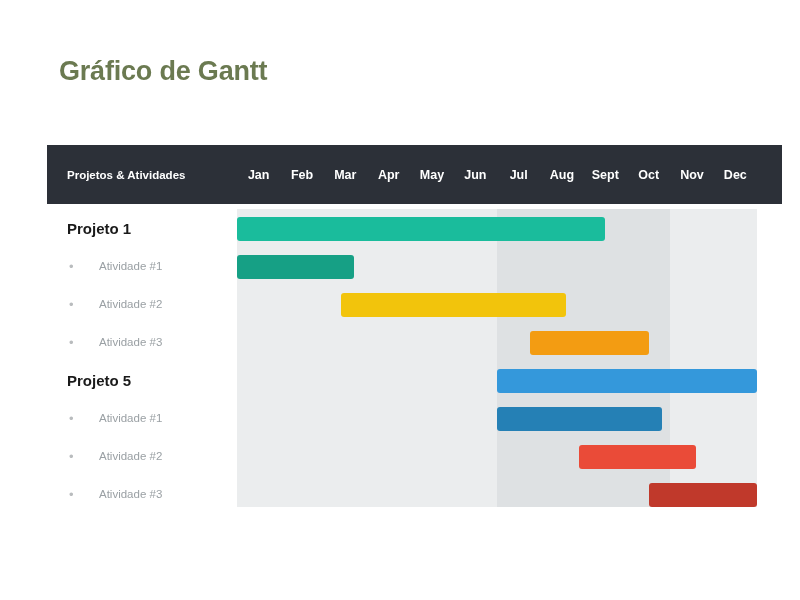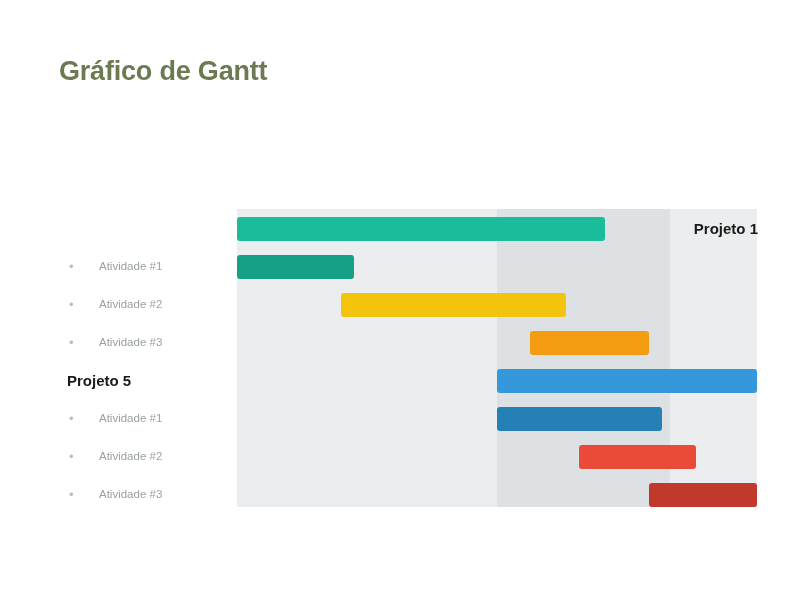--- a/index.html
+++ b/index.html
@@ -135,27 +135,42 @@
 </style>
 </head>
 <body>
 
 <div id="slide">
 
   <div id="page-title">Gráfico de Gantt</div>
 
   <div id="gantt">
 
+    <div id="gantt-header">
+      <div id="header-label-cell">Projetos &amp; Atividades</div>
+    <div class="month-cell" style="left: 190px; width: 43.3333px;">Jan</div>
+        <div class="month-cell" style="left: 233.333px; width: 43.3333px;">Feb</div>
+        <div class="month-cell" style="left: 276.667px; width: 43.3333px;">Mar</div>
+        <div class="month-cell" style="left: 320px; width: 43.3333px;">Apr</div>
+        <div class="month-cell" style="left: 363.333px; width: 43.3333px;">May</div>
+        <div class="month-cell" style="left: 406.667px; width: 43.3333px;">Jun</div>
+        <div class="month-cell" style="left: 450px; width: 43.3333px;">Jul</div>
+        <div class="month-cell" style="left: 493.333px; width: 43.3333px;">Aug</div>
+        <div class="month-cell" style="left: 536.667px; width: 43.3333px;">Sept</div>
+        <div class="month-cell" style="left: 580px; width: 43.3333px;">Oct</div>
+        <div class="month-cell" style="left: 623.333px; width: 43.3333px;">Nov</div>
+        <div class="month-cell" style="left: 666.667px; width: 43.3333px;">Dec</div>
+      </div>
 
     <div id="plot-area">
       <div id="highlight-band" style="left: 260px; width: 173.333px; background: rgb(222, 225, 227);"></div>
     </div>
 
     <div id="rows-layer">
-        <div class="row row-project" style="top: 64px; justify-content: flex-end;">
+        <div class="row row-project" style="top: 64px;">
           <span class="row-label">Projeto 1</span>
         </div>
         <div class="row row-activity" style="top: 102px;">
           <span class="row-bullet">•</span>
           <span class="row-label">Atividade #1</span>
         </div>
         <div class="row row-activity" style="top: 140px;">
           <span class="row-bullet">•</span>
           <span class="row-label">Atividade #2</span>
         </div>

